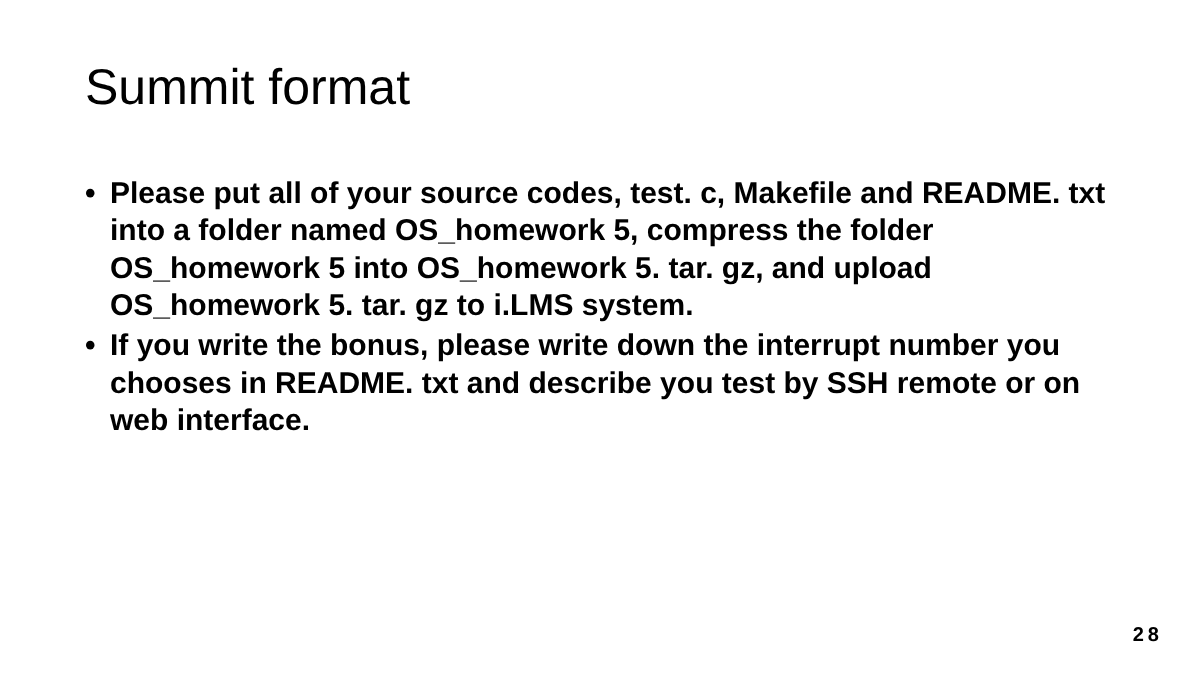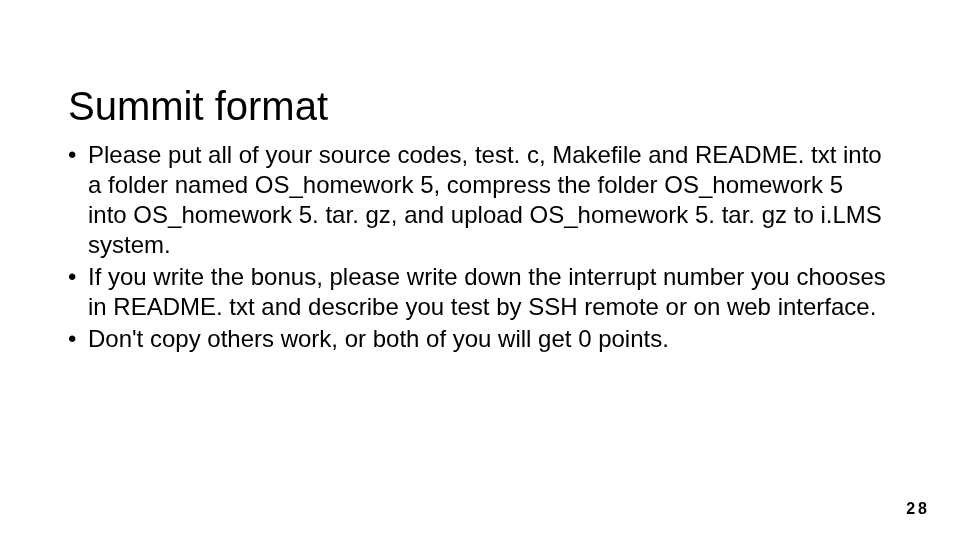--- a/index.html
+++ b/index.html
@@ -19,39 +19,39 @@
     height: 540px;
     box-sizing: border-box;
   }
   .title {
     position: absolute;
     left: 68px;
     top: 48px;
     font-size: 40px;
     font-weight: 400;
     letter-spacing: 0px;
-    margin-top: 36px;
   }
   .content {
     position: absolute;
     left: 68px;
     top: 140px;
     width: 820px;
     font-size: 24px;
     line-height: 1.25;
   }
   .content ul {
     margin: 0;
     padding: 0;
     list-style: none;
   }
   .content li {
     position: relative;
     padding-left: 20px;
     margin-bottom: 2px;
+    font-weight: bold;
   }
   .content li::before {
     content: "•";
     position: absolute;
     left: 0;
     top: 0;
   }
   .page-number {
     position: absolute;
     right: 30px;
@@ -64,18 +64,17 @@
 </head>
 <body>
 
 <div class="slide">
   <div class="title">Summit format</div>
 
   <div class="content">
     <ul>
       <li>Please put all of your source codes, test. c, Makefile and README. txt into a folder named OS_homework 5, compress the folder OS_homework 5 into  OS_homework 5. tar. gz, and upload OS_homework 5. tar. gz to i.LMS system.</li>
       <li>If you write the bonus, please write down the interrupt number you chooses in README. txt and describe you test by SSH remote or on web interface.</li>
-      <li>Don't copy others work, or both of you will get 0 points.</li>
     </ul>
   </div>
 
   <div class="page-number">28</div>
 </div>
 
 </body></html>

